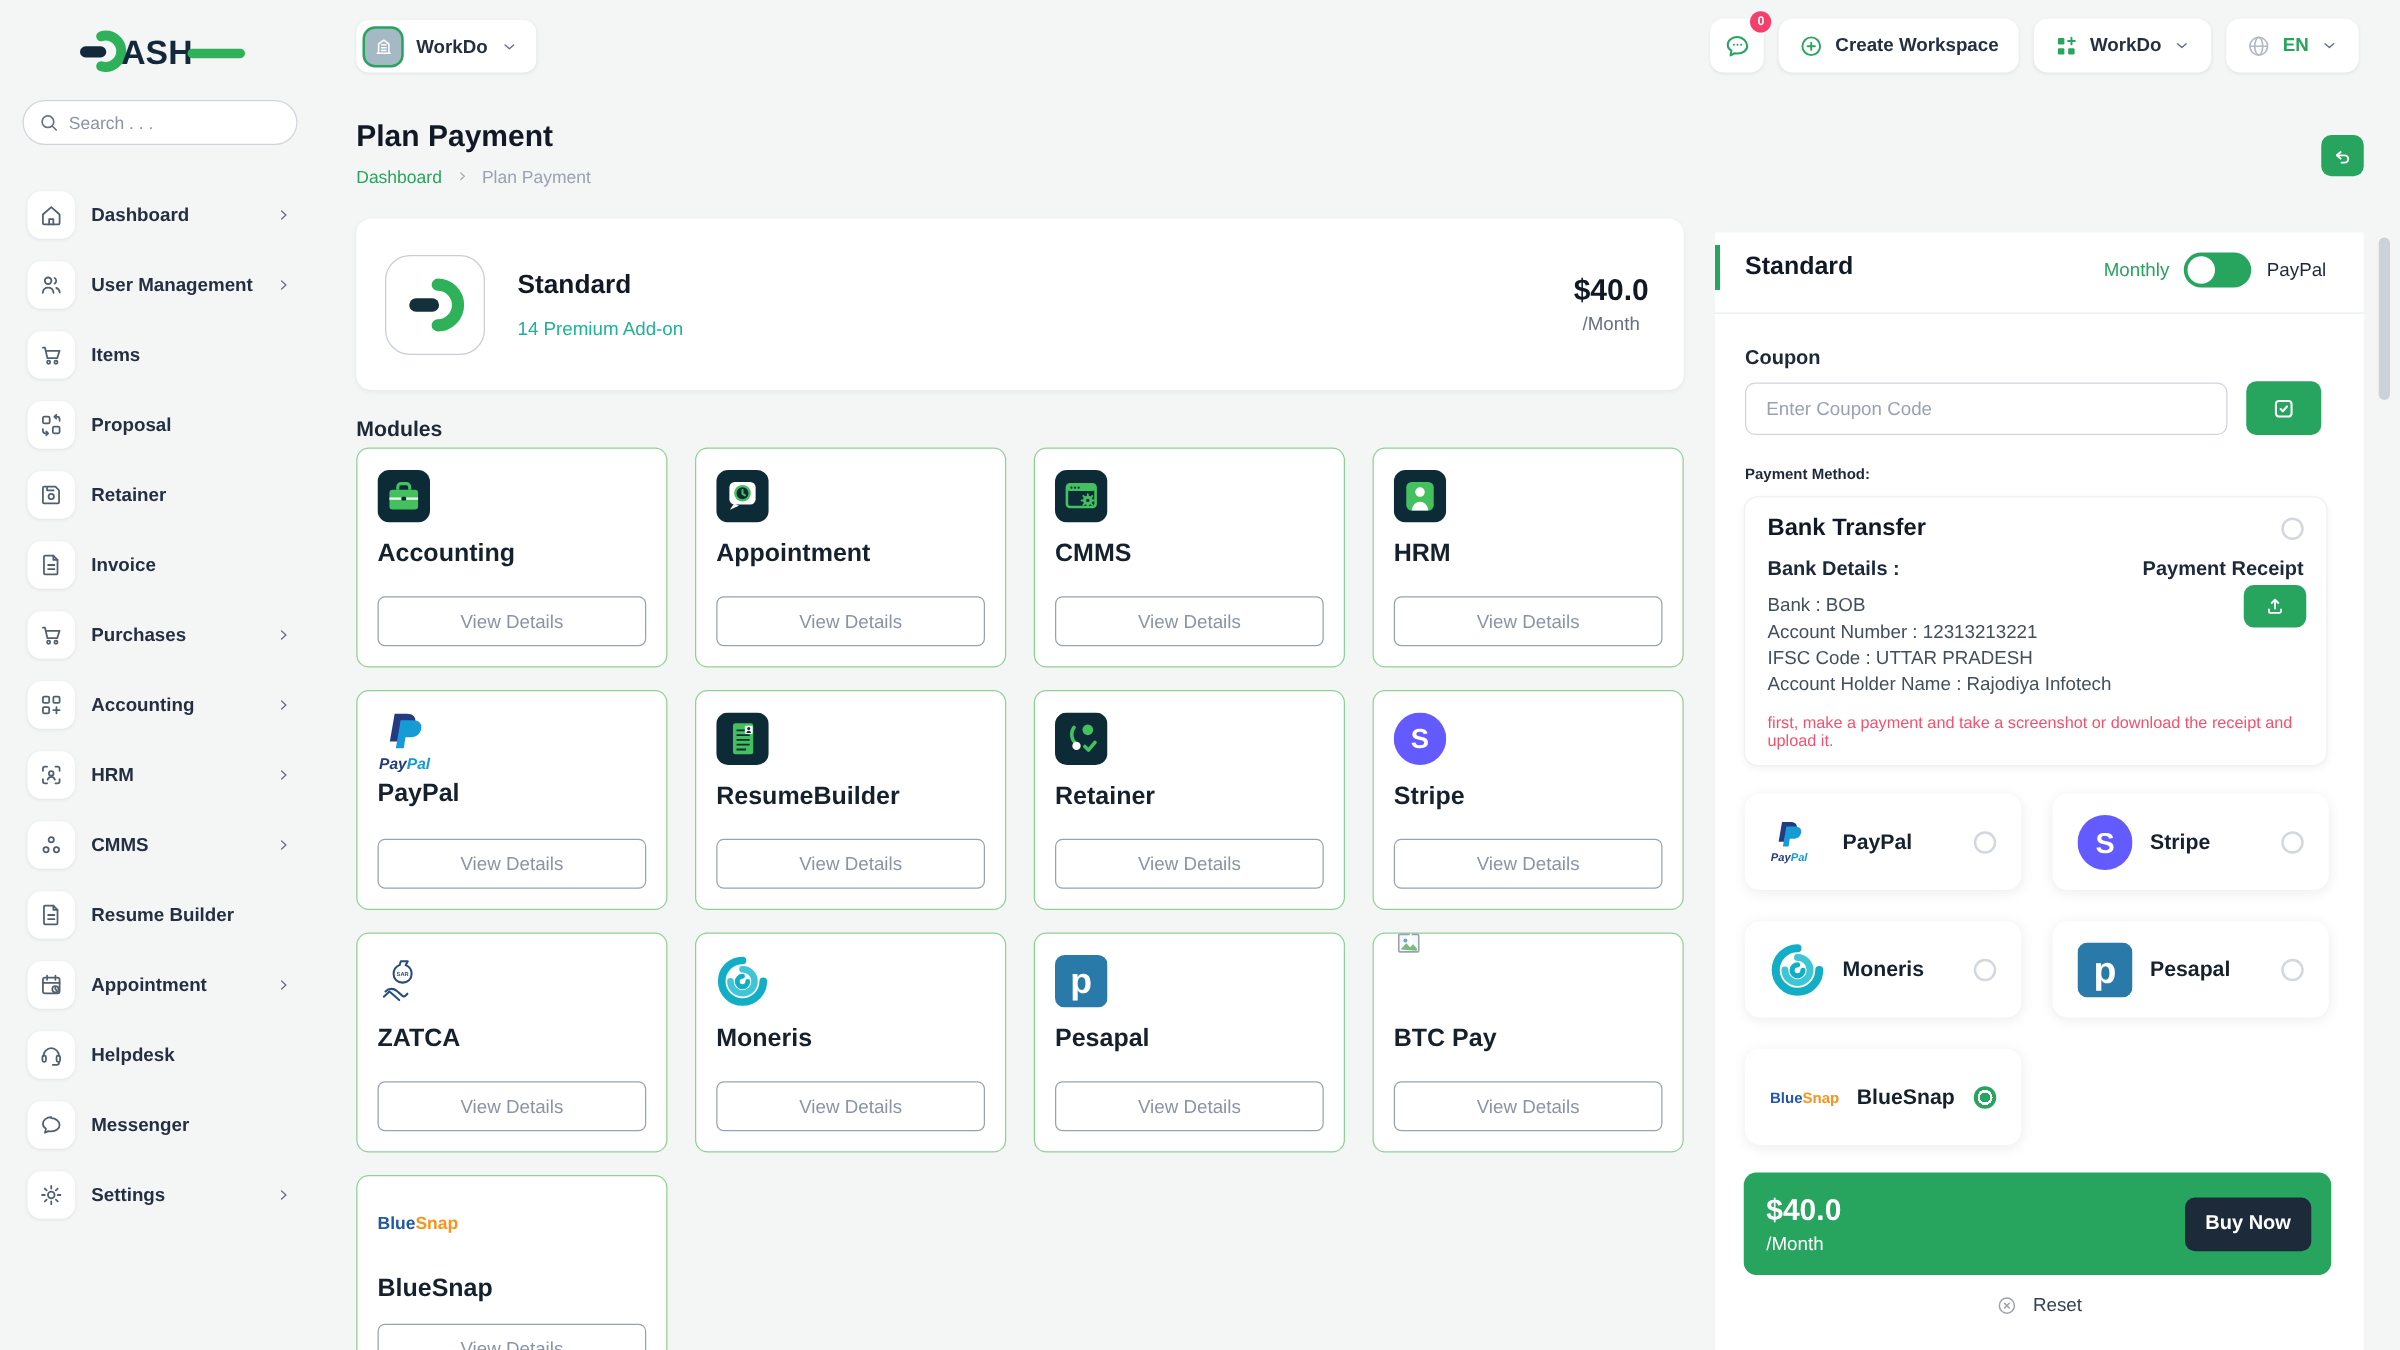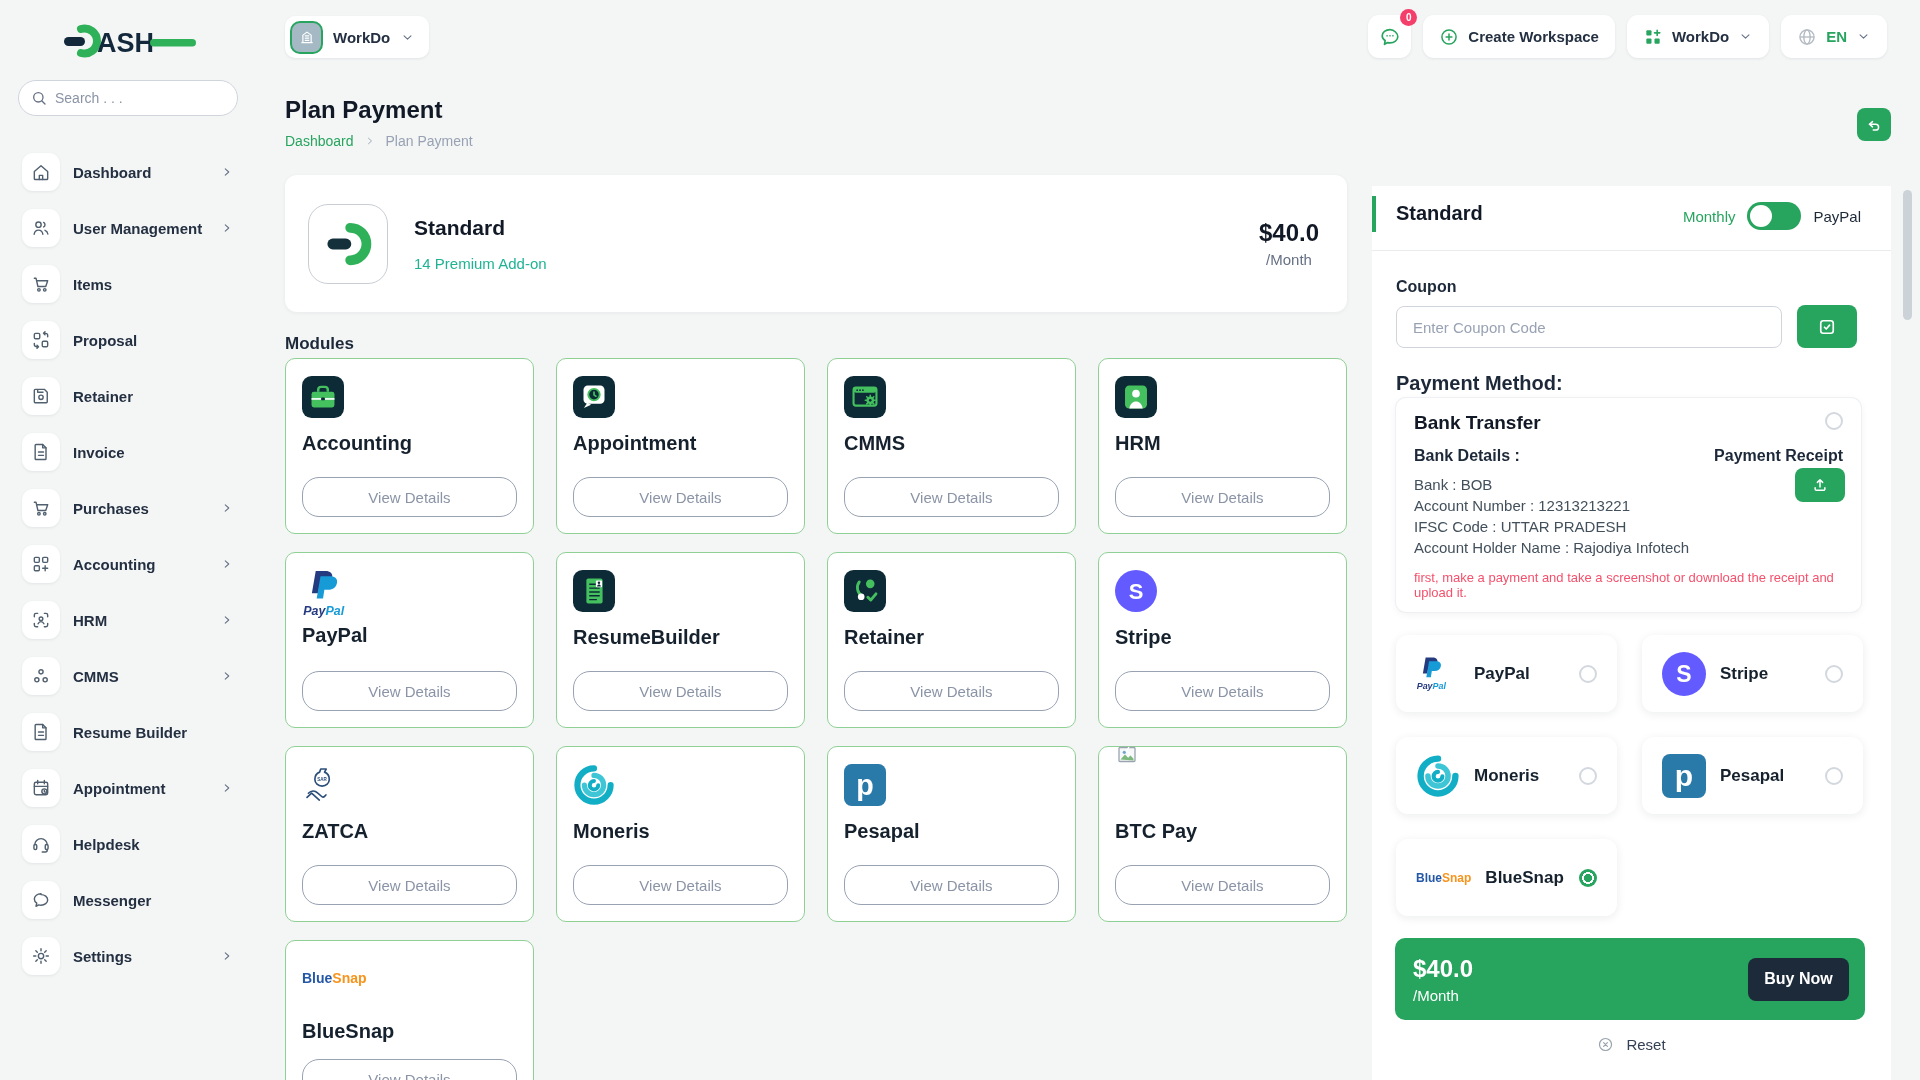--- a/index.html
+++ b/index.html
@@ -55,43 +55,43 @@
   .plan-price{margin-left:auto;text-align:center}
   .plan-price .pr{font-size:24px;font-weight:700;color:#121926}
   .plan-price .pd{font-size:15px;color:var(--gray);margin-top:4px}
   
   .mod-h{left:285px;top:334px;font-size:17px;font-weight:700;color:#1d2939}
   .mgrid{left:285px;top:358px;width:1062px;display:grid;grid-template-columns:repeat(4,1fr);gap:18px 22px;grid-auto-rows:176px}
   .mcard{background:#fff;border:1px solid var(--cardborder);border-radius:10px;padding:17px 16px;position:relative}
   .mtile{width:42px;height:42px}
   .mname{margin-top:14px;font-size:20px;font-weight:700;color:#16212e}
   .vd{position:absolute;left:16px;right:16px;bottom:16px;height:40px;background:#fff;border:1px solid #98a2b3;
-    border-radius:17px;color:#8a94a6;font-size:15px;display:grid;place-items:center;cursor:pointer;font-family:inherit}
+    border-radius:6px;color:#8a94a6;font-size:15px;display:grid;place-items:center;cursor:pointer;font-family:inherit}
   .bs-word b{font-weight:700}
   .broken{position:absolute;top:-4px;left:16px}
   
   .panel{left:1372px;top:186px;width:519px;height:894px;background:#fff}
   .panel .accent{position:absolute;left:0;top:10px;width:4px;height:36px;background:var(--green)}
   .p-name{position:absolute;left:24px;top:16px;font-size:20px;font-weight:700;color:#121926}
   .billing{position:absolute;right:30px;top:16px;display:flex;align-items:center;gap:12px;font-size:15px}
   .billing .mo{color:var(--green)}
   .billing .yr{color:#1d2939}
   .toggle{width:54px;height:28px;border-radius:15px;background:var(--green);position:relative;cursor:pointer}
   .toggle::after{content:"";position:absolute;left:3px;top:3px;width:22px;height:22px;border-radius:50%;background:#fff}
   .p-div{position:absolute;left:0;top:64px;width:100%;height:1px;background:#e9ecee}
   .coupon-lbl{position:absolute;left:24px;top:92px;font-size:16px;font-weight:700;color:#1d2939}
   .coupon-in{position:absolute;left:24px;top:120px;width:386px;height:42px;border:1px solid var(--border);
     border-radius:8px;padding:0 16px;font-size:15px;color:var(--ink);outline:none;font-family:inherit}
   .coupon-in::placeholder{color:#98a2b3}
   .coupon-btn{position:absolute;left:425px;top:119px;width:60px;height:43px;border:none;border-radius:8px;
     background:var(--green);display:grid;place-items:center;cursor:pointer}
-  .pm-lbl{position:absolute;left:24px;top:186px;font-size:20px;font-weight:700;color:#1d2939}
+  .pm-lbl{position:absolute;left:24px;top:186px;font-size:12px;font-weight:700;color:#1d2939}
   .bank-card{position:absolute;left:24px;top:212px;width:465px;height:214px;border-radius:10px;background:#fff;
     box-shadow:0 0 0 1px #eef0f3,0 2px 8px rgba(16,24,40,.06);padding:14px 18px}
-  .bt-head{display:flex;justify-content:space-between;align-items:flex-start}
+  .bt-head{display:flex;justify-content:space-between;align-items:center}
   .bt-head b{font-size:19px;color:#121926}
   .radio{width:18px;height:18px;border-radius:50%;border:2px solid #d3d8df;background:#fff;flex:none;cursor:pointer}
   .radio.on{border:none;background:radial-gradient(circle,var(--green) 0 4px,#fff 4px 6px,var(--green) 6px 10px)}
   .bt-sub{display:flex;justify-content:space-between;margin-top:13px;font-size:16px;font-weight:700;color:#1d2939}
   .bt-lines{margin-top:9px;font-size:15px;color:#42505c;line-height:21px}
   .upload-btn{position:absolute;right:16px;top:70px;width:50px;height:34px;border:none;border-radius:8px;
     background:var(--green);display:grid;place-items:center;cursor:pointer}
   .bt-note{position:absolute;left:18px;bottom:12px;font-size:13px;color:var(--note)}
   .opts{position:absolute;left:24px;top:449px;width:467px;display:grid;grid-template-columns:1fr 1fr;
     gap:25px 25px;grid-auto-rows:77px}

